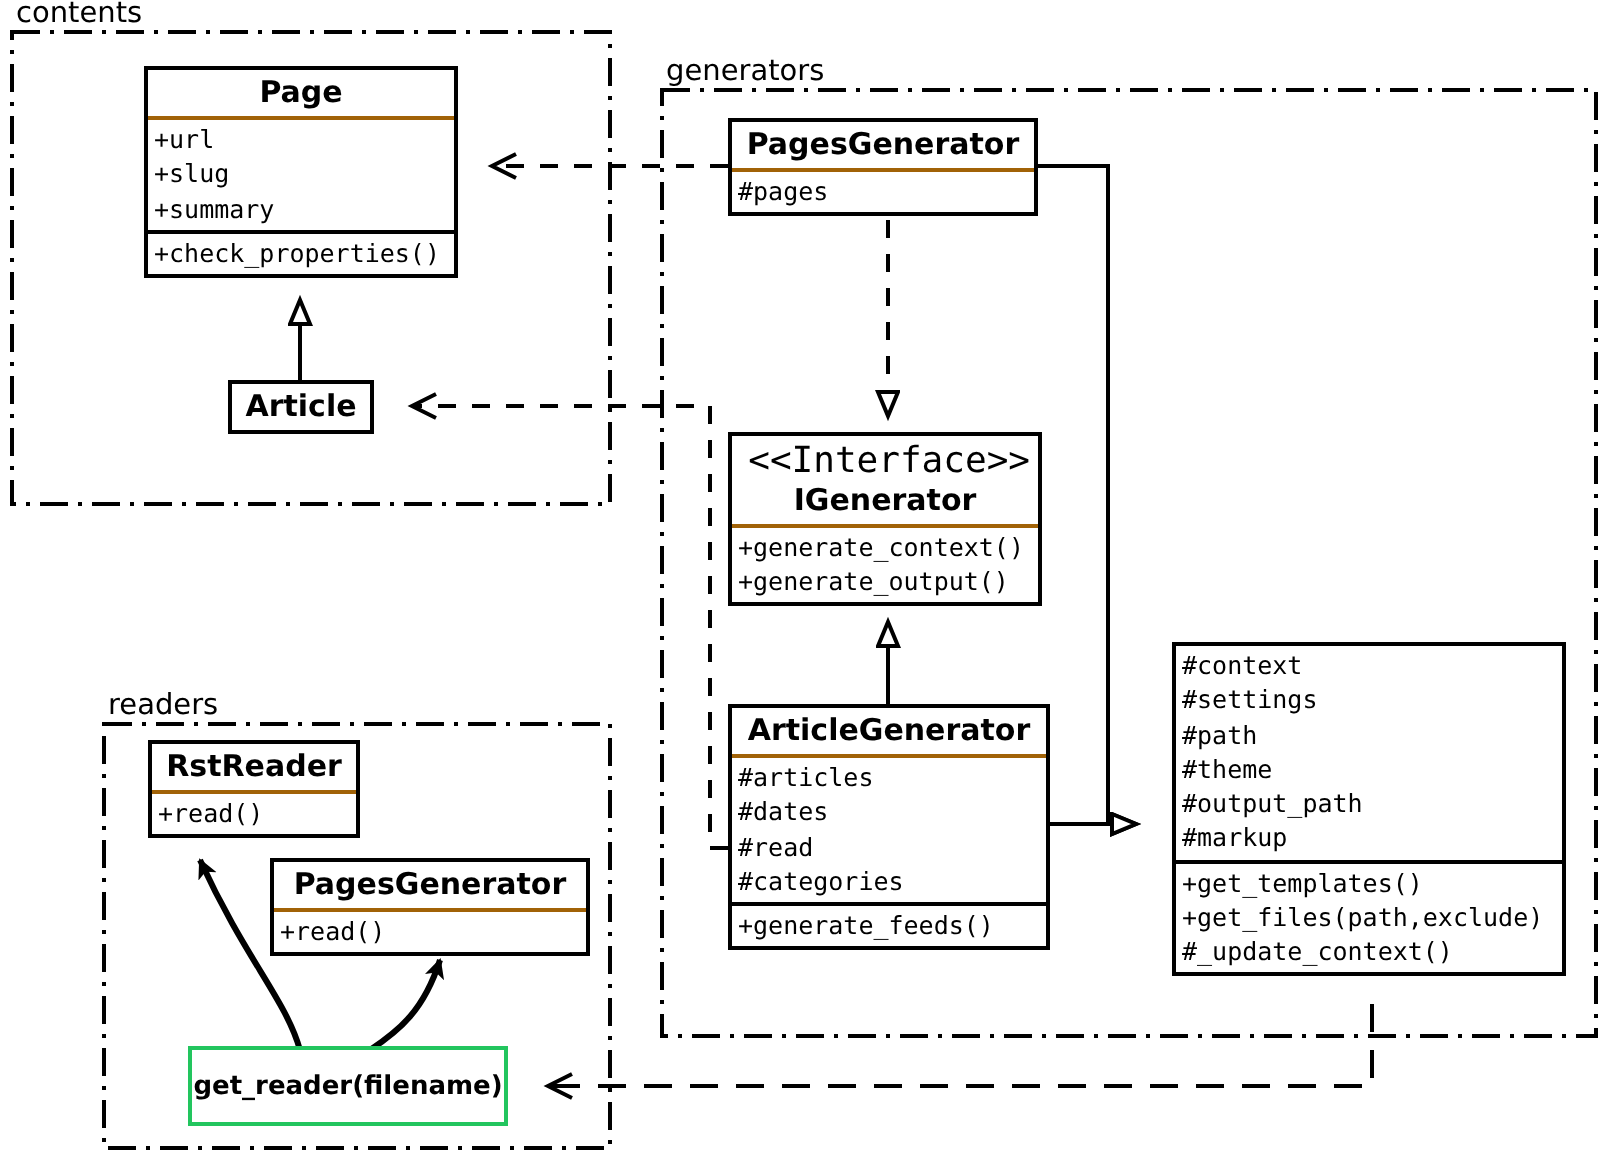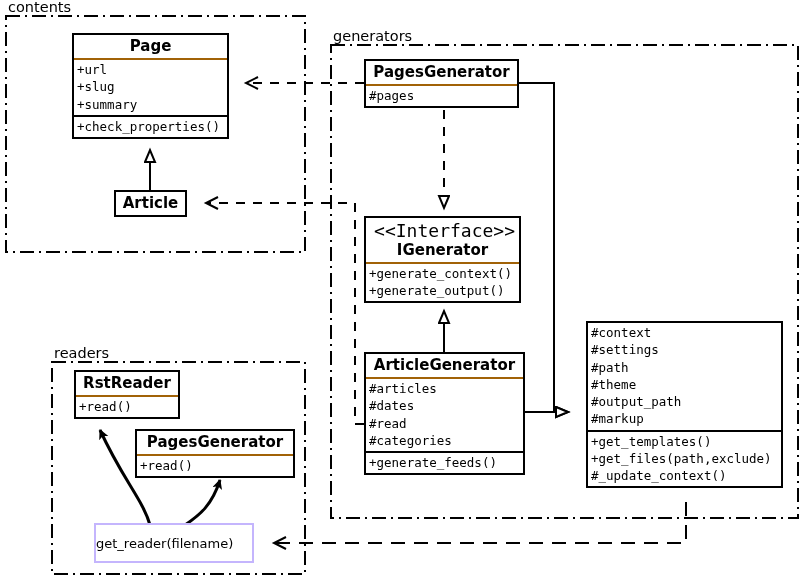--- a/index.html
+++ b/index.html
@@ -72,28 +72,30 @@
     text-align: left;
   }
   .uml .compartment.last {
     border-bottom: none;
   }
   .uml .compartment div {
     white-space: nowrap;
   }
   .plainbox {
     position: absolute;
-    border: 2px solid #c4b5fd;
+    border: 2px solid #22c55e;
     background: #ffffff;
     box-sizing: border-box;
     display: flex;
     align-items: center;
+    justify-content: center;
     font-family: "DejaVu Sans", sans-serif;
     font-size: 13px;
     color: #000;
+    font-weight: bold;
   }
 </style>
 </head>
 <body>
 
 <div id="canvas">
 
   <svg class="layer" viewBox="0 0 803 579">
     <defs>
       <marker id="hollow-tri" markerWidth="16" markerHeight="16" refX="13" refY="6" orient="auto" markerUnits="userSpaceOnUse">

